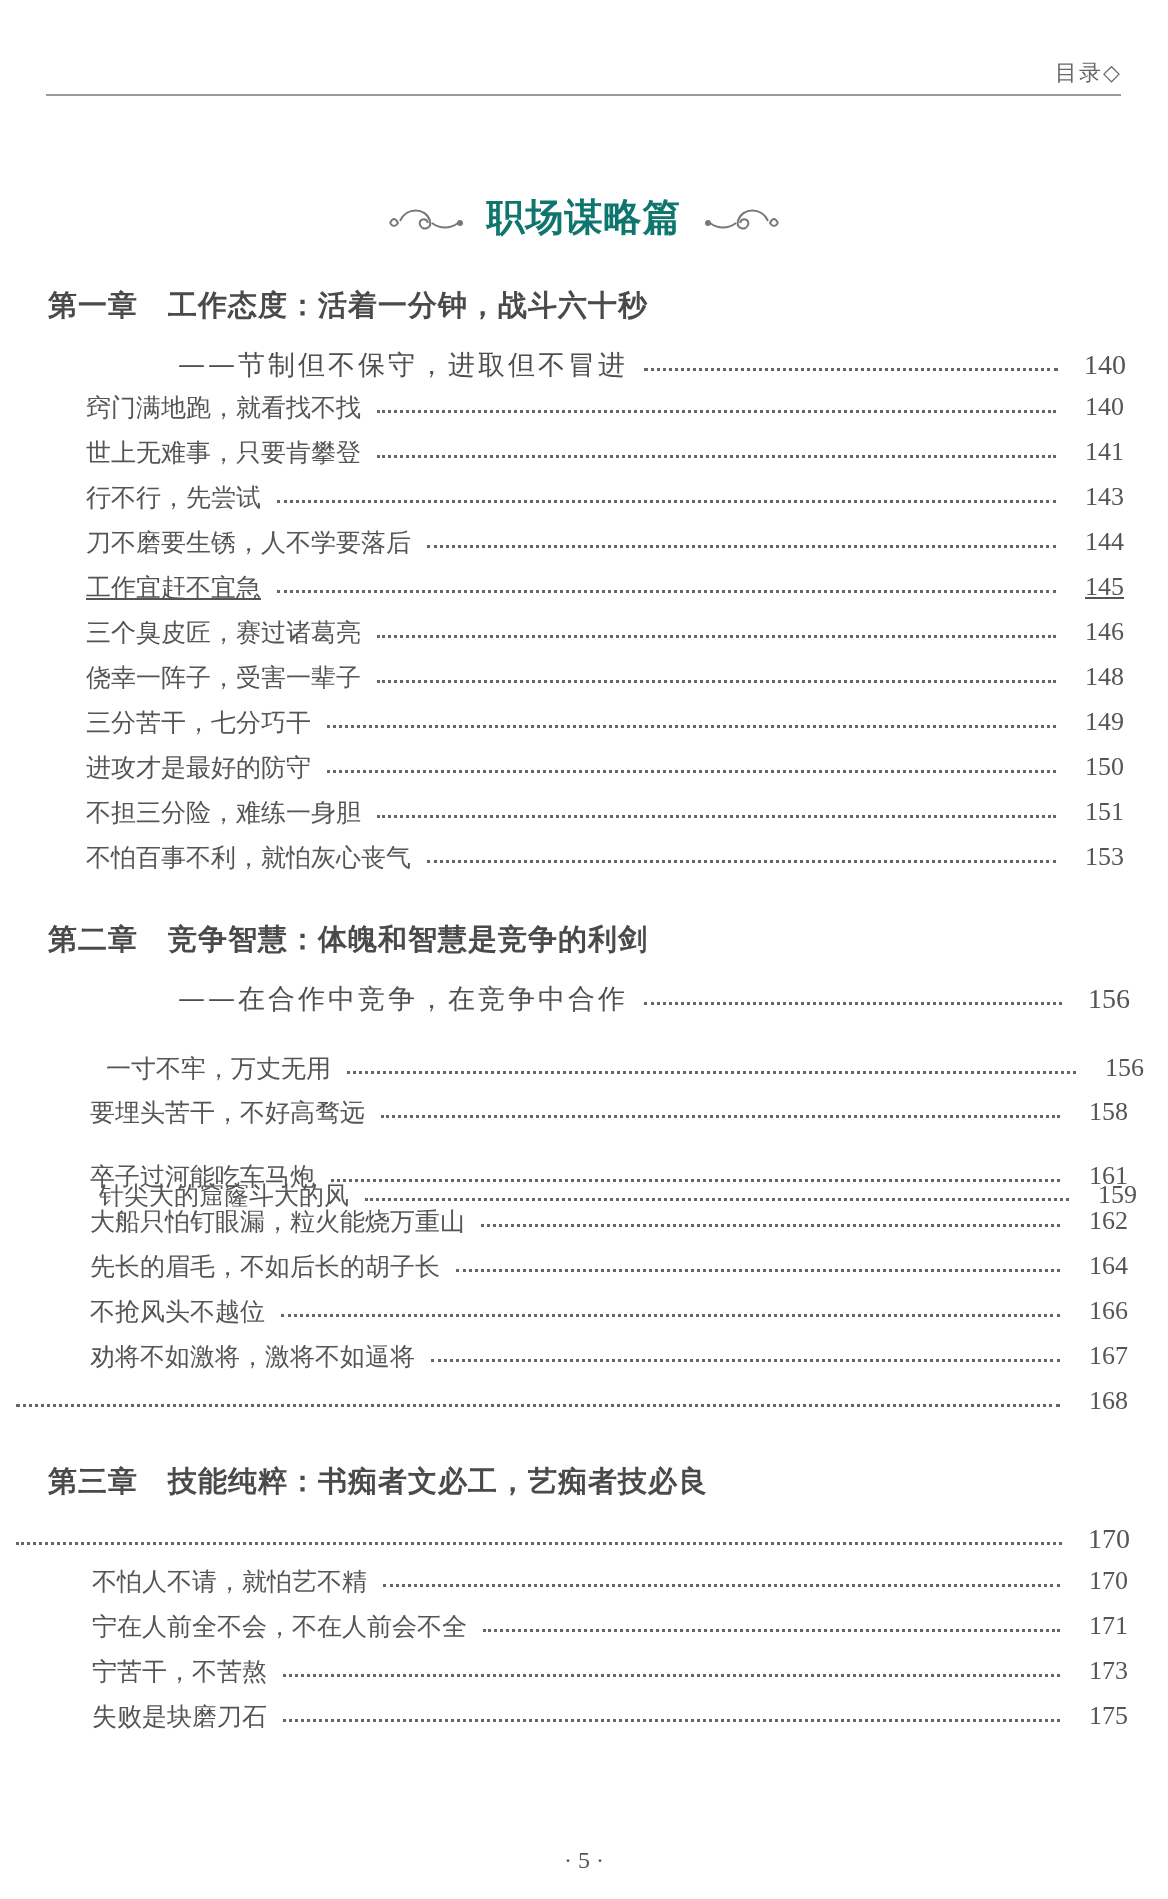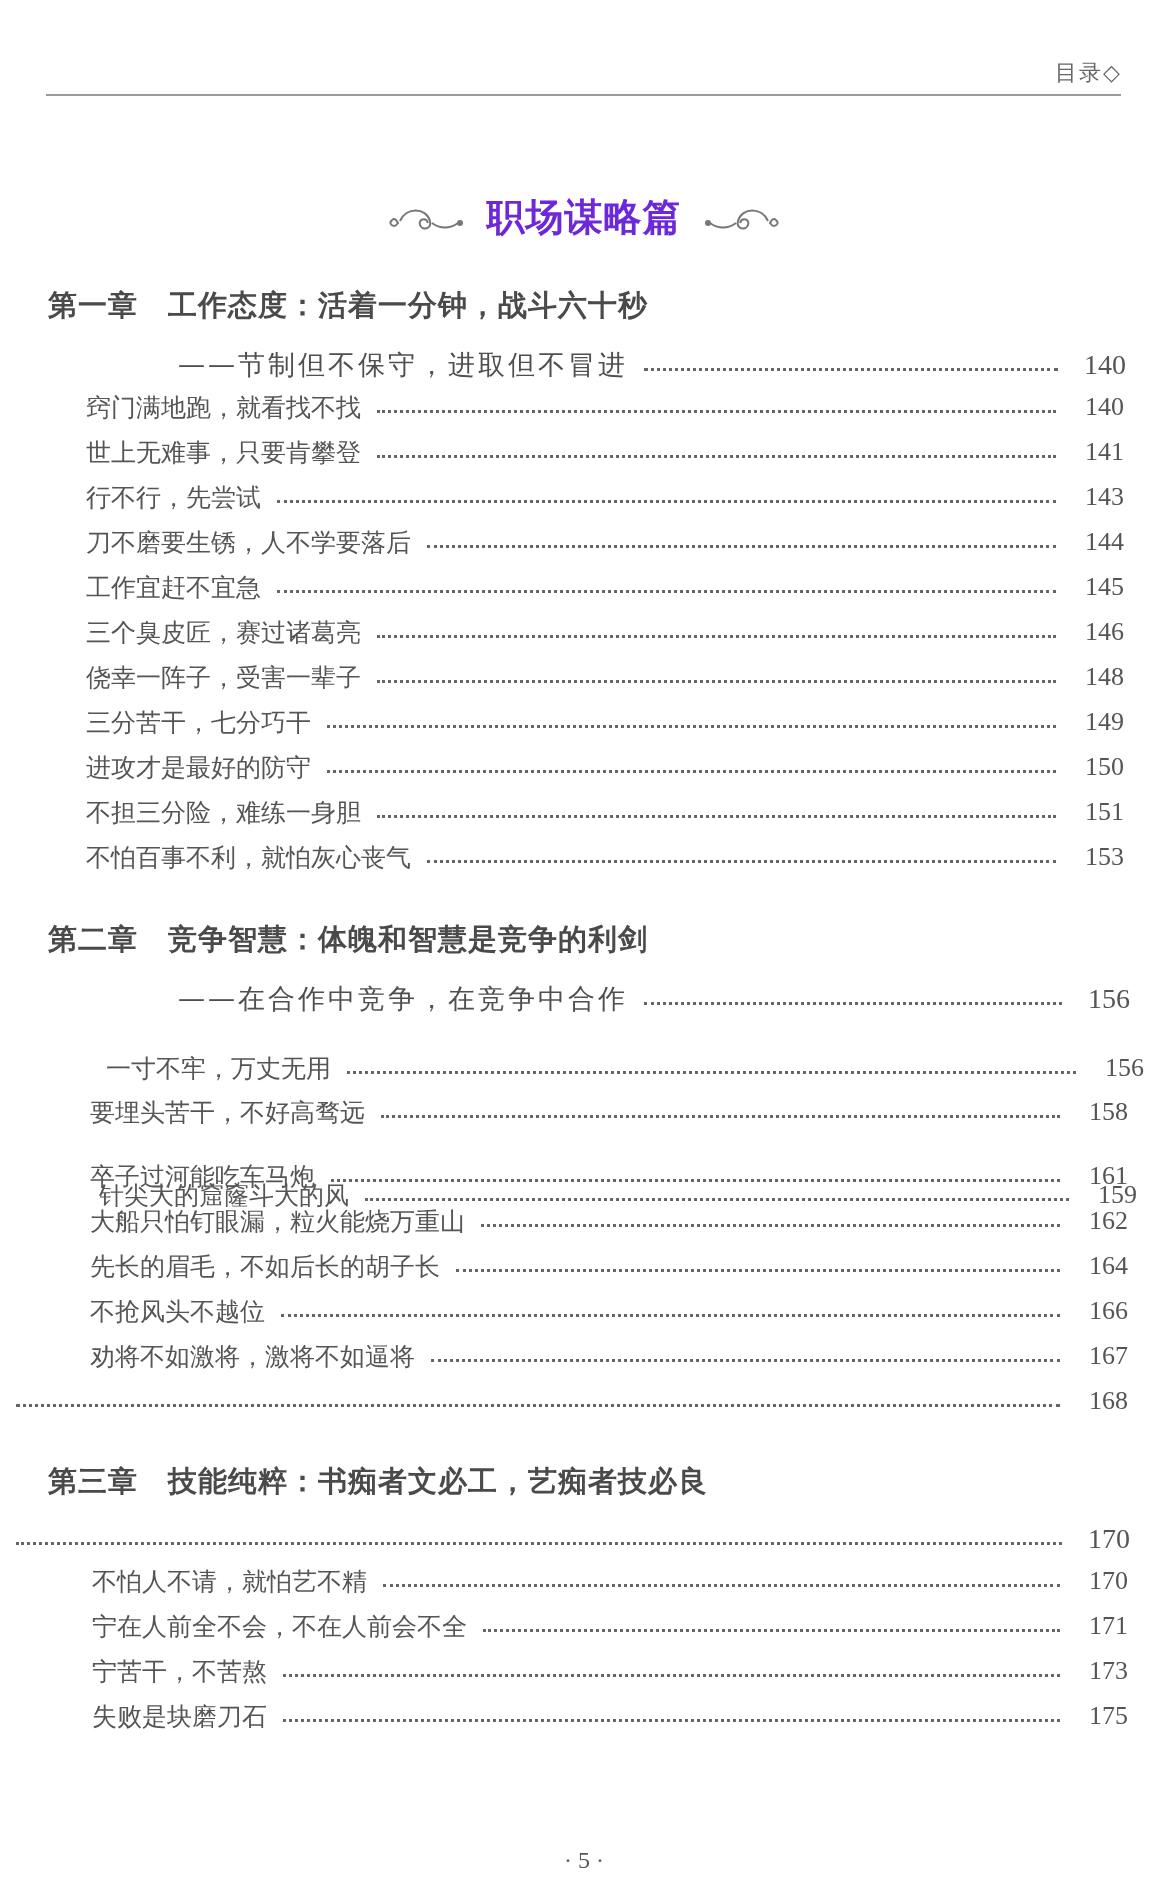--- a/index.html
+++ b/index.html
@@ -17,21 +17,21 @@
       font-size: 22px; color: #666; letter-spacing: 2px;
     }
     .head-rule {
       position: absolute; left: 46px; width: 1075px; top: 94px;
       height: 0; border-top: 2px solid #9a9a9a;
     }
     .part-title {
       position: absolute; left: 0; width: 100%; top: 192px;
       text-align: center;
       font-family: "DejaVu Sans", sans-serif;
-      font-weight: bold; font-size: 38px; color: #6d28d9;
+      font-weight: bold; font-size: 38px; color: #0f766e;
       letter-spacing: 1px;
     }
     .part-title .orn {
       display: inline-block; vertical-align: middle;
       width: 80px; height: 34px; margin: 0 6px;
     }
     .chapter {
       position: absolute; left: 48px;
       font-family: "DejaVu Sans", sans-serif;
       font-weight: bold; font-size: 29px; color: #4a4a4a;
@@ -104,21 +104,21 @@
 <div class="row" style="top: 480px;">
     <span class="title" style="margin-left:86px">行不行，先尝试</span>
     <span class="leader"></span>
     <span class="page" style="margin-right:44px">143</span>
   </div>
 <div class="row" style="top: 525px;">
     <span class="title" style="margin-left:86px">刀不磨要生锈，人不学要落后</span>
     <span class="leader"></span>
     <span class="page" style="margin-right:44px">144</span>
   </div>
-<div class="row" style="top: 570px;">
+<div class="row" style="top: 570px; text-decoration: underline;">
     <span class="title" style="margin-left:86px">工作宜赶不宜急</span>
     <span class="leader"></span>
     <span class="page" style="margin-right:44px">145</span>
   </div>
 <div class="row" style="top: 615px;">
     <span class="title" style="margin-left:86px">三个臭皮匠，赛过诸葛亮</span>
     <span class="leader"></span>
     <span class="page" style="margin-right:44px">146</span>
   </div>
 <div class="row" style="top: 660px;">

